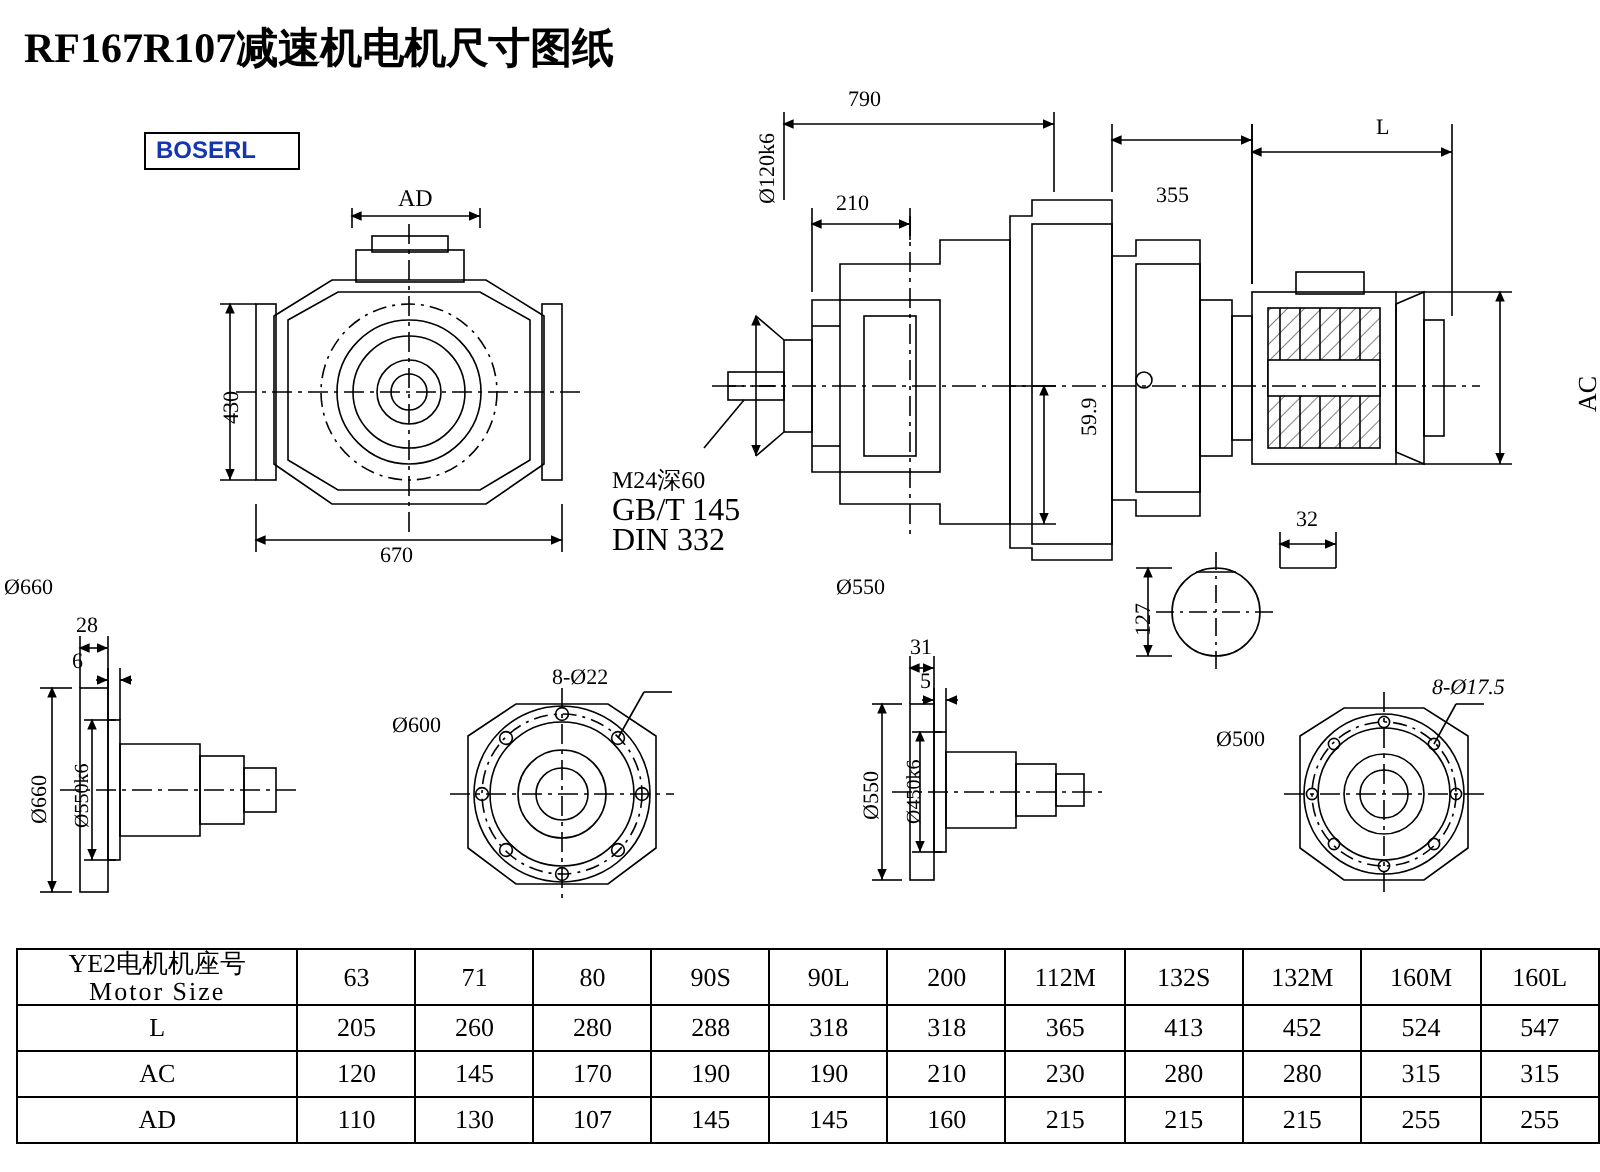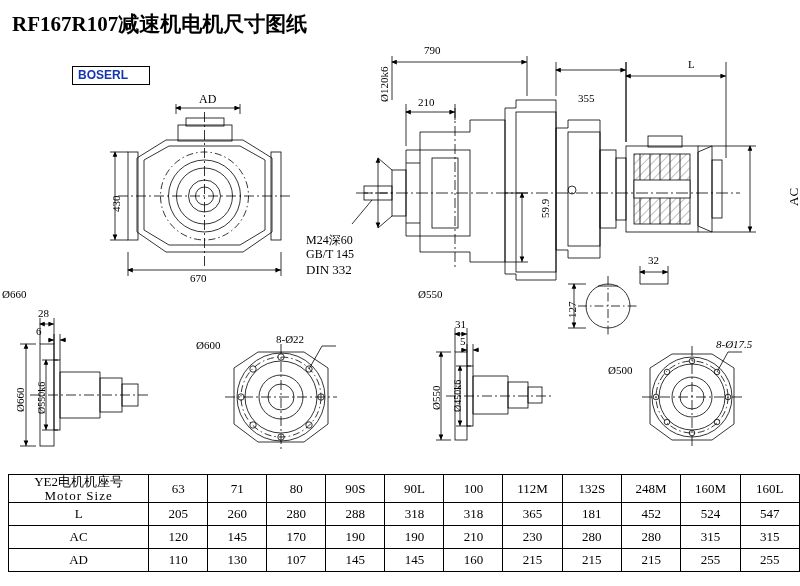--- a/index.html
+++ b/index.html
@@ -297,34 +297,34 @@
 
   <div class="lbl" style="left:539px;top:218px;transform:rotate(-90deg);transform-origin:0 0;">59.9</div>
 
   <div class="lbl" style="left:786px;top:206px;transform:rotate(-90deg);transform-origin:0 0;font-size:13px;">AC</div>
 
   <div class="lbl" style="left:199px;top:92px;font-size:12px;">AD</div>
   <div class="lbl" style="left:110px;top:212px;transform:rotate(-90deg);transform-origin:0 0;">430</div>
   <div class="lbl" style="left:190px;top:272px;">670</div>
 
   <div class="lbl" style="left:306px;top:232px;font-size:12px;">M24深60</div>
-  <div class="lbl" style="left:306px;top:247px;font-size:12px;">GB/T 145</div>
-  <div class="lbl" style="left:306px;top:262px;font-size:13px;">DIN 332</div>
+  <div class="lbl" style="left:306px;top:247px;font-size:16px;">GB/T 145</div>
+  <div class="lbl" style="left:306px;top:262px;font-size:16px;">DIN 332</div>
 
   <div class="lbl" style="left:2px;top:288px;">Ø660</div>
   <div class="lbl" style="left:418px;top:288px;">Ø550</div>
 
   <div class="lbl" style="left:648px;top:254px;">32</div>
   <div class="lbl" style="left:566px;top:318px;transform:rotate(-90deg);transform-origin:0 0;">127</div>
 
   <div class="lbl" style="left:38px;top:307px;">28</div>
   <div class="lbl" style="left:36px;top:325px;">6</div>
   <div class="lbl" style="left:14px;top:412px;transform:rotate(-90deg);transform-origin:0 0;">Ø660</div>
   <div class="lbl" style="left:36px;top:414px;transform:rotate(-90deg);transform-origin:0 0;font-size:10px;">Ø550k6</div>
-  <div class="lbl" style="left:196px;top:339px;">Ø600</div>
+  <div class="lbl" style="left:196px;top:357px;">Ø600</div>
   <div class="lbl" style="left:276px;top:333px;">8-Ø22</div>
 
   <div class="lbl" style="left:455px;top:318px;">31</div>
   <div class="lbl" style="left:460px;top:335px;">5</div>
   <div class="lbl" style="left:430px;top:410px;transform:rotate(-90deg);transform-origin:0 0;">Ø550</div>
   <div class="lbl" style="left:452px;top:412px;transform:rotate(-90deg);transform-origin:0 0;font-size:10px;">Ø450k6</div>
   <div class="lbl" style="left:608px;top:364px;">Ø500</div>
   <div class="lbl" style="left:716px;top:338px;font-style:italic;">8-Ø17.5</div>
 
   <table class="tbl">
@@ -332,37 +332,37 @@
         <tr>
       <td class="head">
         <span class="headtop">YE2电机机座号</span>
         <span class="headbot">Motor Size</span>
       </td>
       <td class="c">63</td>
       <td class="c">71</td>
       <td class="c">80</td>
       <td class="c">90S</td>
       <td class="c">90L</td>
-      <td class="c">100</td>
+      <td class="c">200</td>
       <td class="c">112M</td>
       <td class="c">132S</td>
-      <td class="c">248M</td>
+      <td class="c">132M</td>
       <td class="c">160M</td>
       <td class="c">160L</td>
     </tr>
     <tr>
       <td class="rowhead">L</td>
       <td class="c">205</td>
       <td class="c">260</td>
       <td class="c">280</td>
       <td class="c">288</td>
       <td class="c">318</td>
       <td class="c">318</td>
       <td class="c">365</td>
-      <td class="c">181</td>
+      <td class="c">413</td>
       <td class="c">452</td>
       <td class="c">524</td>
       <td class="c">547</td>
     </tr>
     <tr>
       <td class="rowhead">AC</td>
       <td class="c">120</td>
       <td class="c">145</td>
       <td class="c">170</td>
       <td class="c">190</td>

